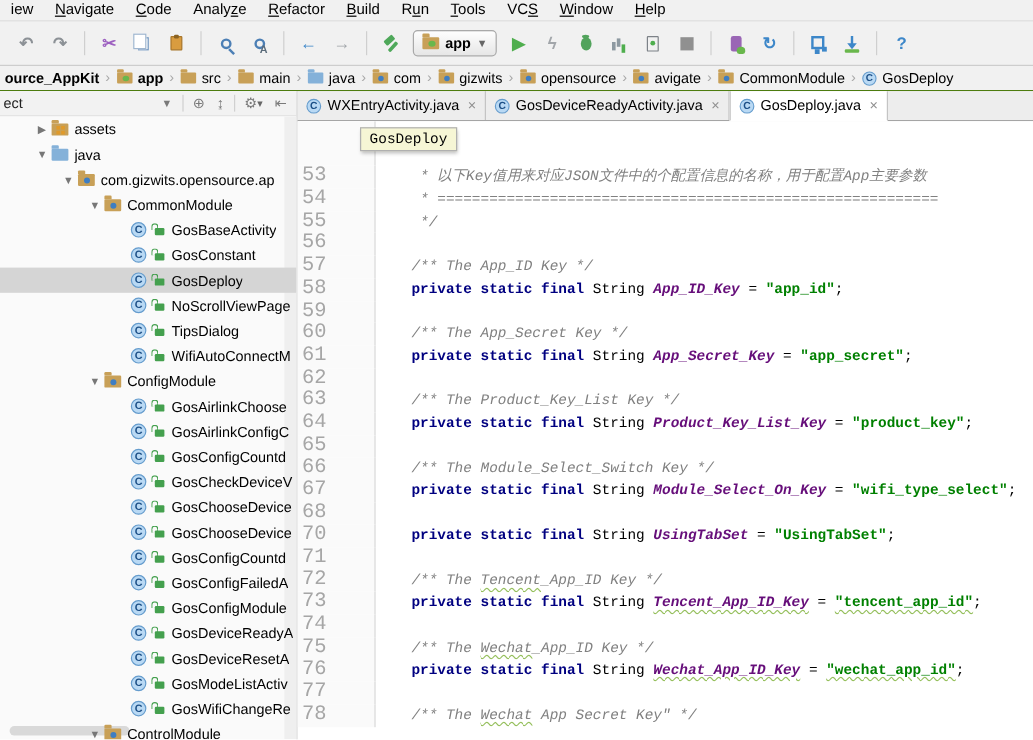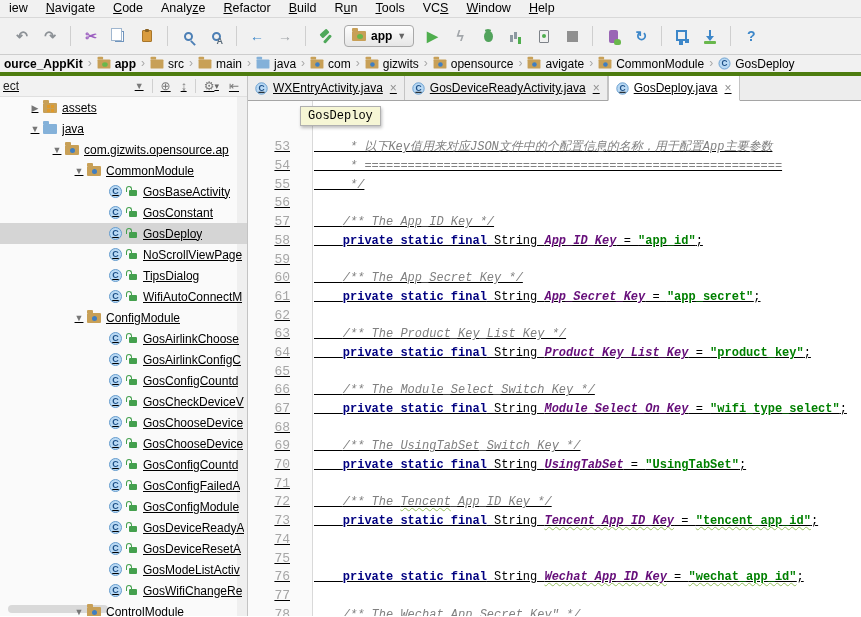--- a/index.html
+++ b/index.html
@@ -78,29 +78,29 @@
   .ic-sdk::after { content:""; position:absolute; right:0; bottom:0; width:4px; height:4px; background:#3d87c9;
                    box-shadow:-6px 2px 0 #3d87c9; }
   .ic-avd { position:relative; width:12px; height:13px; }
   .ic-avd::before { content:""; position:absolute; left:5px; top:0; width:2px; height:7px; background:#3d87c9;
                     box-shadow:0 0 0 0 #3d87c9; }
   .ic-avd::after { content:""; position:absolute; left:2px; top:6px; border:4px solid transparent;
                    border-top:5px solid #3d87c9; }
   .ic-avd .base { position:absolute; left:0; bottom:-1px; width:12px; height:3px; background:#69b74c; border-radius:1px; }
 
   
-  .crumbs { height:21px; background:#f1f1f1; border-bottom:4px solid #4d7c0f;
+  .crumbs { height:21px; background:#f1f1f1; border-bottom:1px solid #4d7c0f;
             display:flex; align-items:center; font-size:12px; padding-left:2px; overflow:hidden; white-space:nowrap; }
   .crumb { display:flex; align-items:center; gap:4px; padding:0 2px; }
   .crumb.bold { font-weight:bold; }
   .csep { color:#a8a8a8; font-size:12px; padding:0 3px; transform:translateY(-1px); }
   .crumb .folder, .crumb .ci { transform:scale(.92); }
 
   
-  .main { display:flex; height:540px;text-decoration:underline; }
+  .main { display:flex; height:540px; }
   .left-pane { width:248px; flex:0 0 248px; border-right:1px solid #c3c3c3;
                display:flex; flex-direction:column; background:#fafafa; }
   .pane-header { height:21px; background:#f2f2f2; display:flex; align-items:center;
                  font-size:12px; padding:0 3px; color:#222; border-bottom:1px solid #e0e0e0; }
   .ph-title { flex:0 0 auto; }
   .ph-space { flex:1; }
   .ph-ic { color:#7a7a7a; font-size:12px; padding:0 5px; display:flex; align-items:center; }
   .ph-sep { width:1px; height:14px; background:#d0d0d0; margin:0 3px; }
 
   .tree { position:relative; flex:1; overflow:hidden; background:#fafafa; }
@@ -123,22 +123,22 @@
   .tab .ci { transform:scale(.95); }
   .tab.active { background:#fff; border-left:1px solid #c4c4c4; margin-bottom:-1px; border-bottom:1px solid #fff; }
   .tab-close { color:#8f8f8f; font-size:12px; margin-left:2px; }
 
   .editor-body { position:relative; flex:1; background:#fff; overflow:hidden; }
   .tooltip { position:absolute; left:52px; top:5px; z-index:5; background:#f6f6d5;
              border:1px solid #b0b0b0; box-shadow:1px 2px 3px rgba(0,0,0,.25);
              font-family:"Liberation Mono", monospace; font-size:12px; padding:2px 7px; }
   .code { font-family:"Liberation Mono", monospace; font-size:12px; }
   .code-line { display:flex; height:18.7px; line-height:18.7px; white-space:pre; }
-  .ln { flex:0 0 65px; width:65px; text-align:right; padding-right:22px; color:#a6a6a6;
-        background:#fafafa; border-right:1px solid #d9d9d9; font-size:13px; }
+  .ln { flex:0 0 65px; width:65px; text-align:right; padding-right:40px; color:#a6a6a6;
+        background:#fafafa; border-right:1px solid #d9d9d9; font-size:17px; }
   .lc { padding-left:1px; }
   .tok-p { color:#000; }
   .tok-c { color:#808080; font-style:italic; }
   .tok-k { color:#000080; font-weight:bold; }
   .tok-f { color:#660e7a; font-weight:bold; font-style:italic; }
   .tok-s { color:#008000; font-weight:bold; }
   .tok-w { text-decoration:underline; text-decoration-style:wavy; text-decoration-color:#96c05e;
            text-decoration-thickness:1px; text-underline-offset:2px; }
 </style>
 </head>
@@ -564,27 +564,26 @@
             <div class="code-line"><span class="ln">59</span><span class="lc"></span></div>
             <div class="code-line"><span class="ln">60</span><span class="lc"><span class="tok-p">    </span><span class="tok-c">/** The App_Secret Key */</span></span></div>
             <div class="code-line"><span class="ln">61</span><span class="lc"><span class="tok-p">    </span><span class="tok-k">private static final</span><span class="tok-p"> String </span><span class="tok-f">App_Secret_Key</span><span class="tok-p"> = </span><span class="tok-s">"app_secret"</span><span class="tok-p">;</span></span></div>
             <div class="code-line"><span class="ln">62</span><span class="lc"></span></div>
             <div class="code-line"><span class="ln">63</span><span class="lc"><span class="tok-p">    </span><span class="tok-c">/** The Product_Key_List Key */</span></span></div>
             <div class="code-line"><span class="ln">64</span><span class="lc"><span class="tok-p">    </span><span class="tok-k">private static final</span><span class="tok-p"> String </span><span class="tok-f">Product_Key_List_Key</span><span class="tok-p"> = </span><span class="tok-s">"product_key"</span><span class="tok-p">;</span></span></div>
             <div class="code-line"><span class="ln">65</span><span class="lc"></span></div>
             <div class="code-line"><span class="ln">66</span><span class="lc"><span class="tok-p">    </span><span class="tok-c">/** The Module_Select_Switch Key */</span></span></div>
             <div class="code-line"><span class="ln">67</span><span class="lc"><span class="tok-p">    </span><span class="tok-k">private static final</span><span class="tok-p"> String </span><span class="tok-f">Module_Select_On_Key</span><span class="tok-p"> = </span><span class="tok-s">"wifi_type_select"</span><span class="tok-p">;</span></span></div>
             <div class="code-line"><span class="ln">68</span><span class="lc"></span></div>
-            <div class="code-line"><span class="ln">69</span><span class="lc"><span class="tok-p">    </span><span class="tok-c">/** The UsingTabSet_Switch Key */</span></span></div>
             <div class="code-line"><span class="ln">70</span><span class="lc"><span class="tok-p">    </span><span class="tok-k">private static final</span><span class="tok-p"> String </span><span class="tok-f">UsingTabSet</span><span class="tok-p"> = </span><span class="tok-s">"UsingTabSet"</span><span class="tok-p">;</span></span></div>
             <div class="code-line"><span class="ln">71</span><span class="lc"></span></div>
             <div class="code-line"><span class="ln">72</span><span class="lc"><span class="tok-p">    </span><span class="tok-c">/** The </span><span class="tok-c tok-w">Tencent</span><span class="tok-c">_App_ID Key */</span></span></div>
             <div class="code-line"><span class="ln">73</span><span class="lc"><span class="tok-p">    </span><span class="tok-k">private static final</span><span class="tok-p"> String </span><span class="tok-f tok-w">Tencent_App_ID_Key</span><span class="tok-p"> = </span><span class="tok-s tok-w">"tencent_app_id"</span><span class="tok-p">;</span></span></div>
             <div class="code-line"><span class="ln">74</span><span class="lc"></span></div>
-            <div class="code-line"><span class="ln">75</span></div>
+            <div class="code-line"><span class="ln">75</span><span class="lc"><span class="tok-p">    </span><span class="tok-c">/** The </span><span class="tok-c tok-w">Wechat</span><span class="tok-c">_App_ID Key */</span></span></div>
             <div class="code-line"><span class="ln">76</span><span class="lc"><span class="tok-p">    </span><span class="tok-k">private static final</span><span class="tok-p"> String </span><span class="tok-f tok-w">Wechat_App_ID_Key</span><span class="tok-p"> = </span><span class="tok-s tok-w">"wechat_app_id"</span><span class="tok-p">;</span></span></div>
             <div class="code-line"><span class="ln">77</span><span class="lc"></span></div>
             <div class="code-line"><span class="ln">78</span><span class="lc"><span class="tok-p">    </span><span class="tok-c">/** The </span><span class="tok-c tok-w">Wechat</span><span class="tok-c"> App Secret Key" */</span></span></div>
           </div>
       </div>
     </div>
   </div>
 </div>
 
 </body></html>

